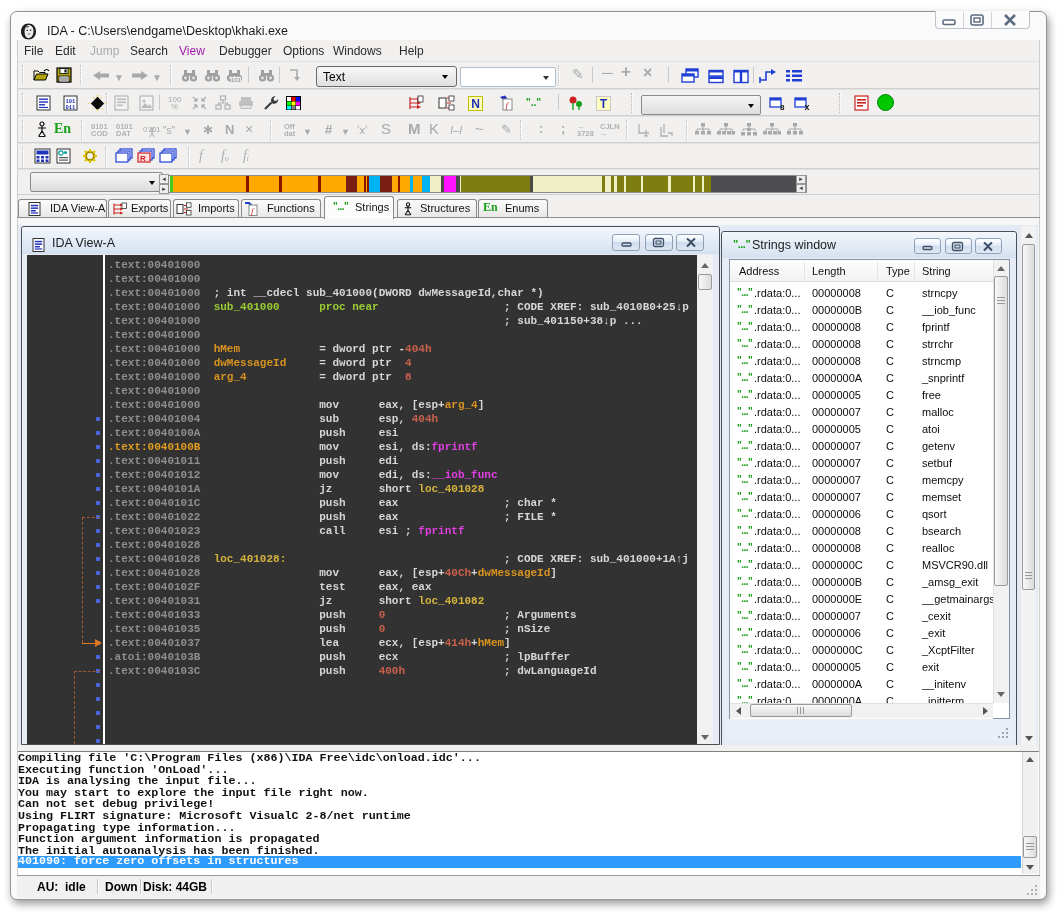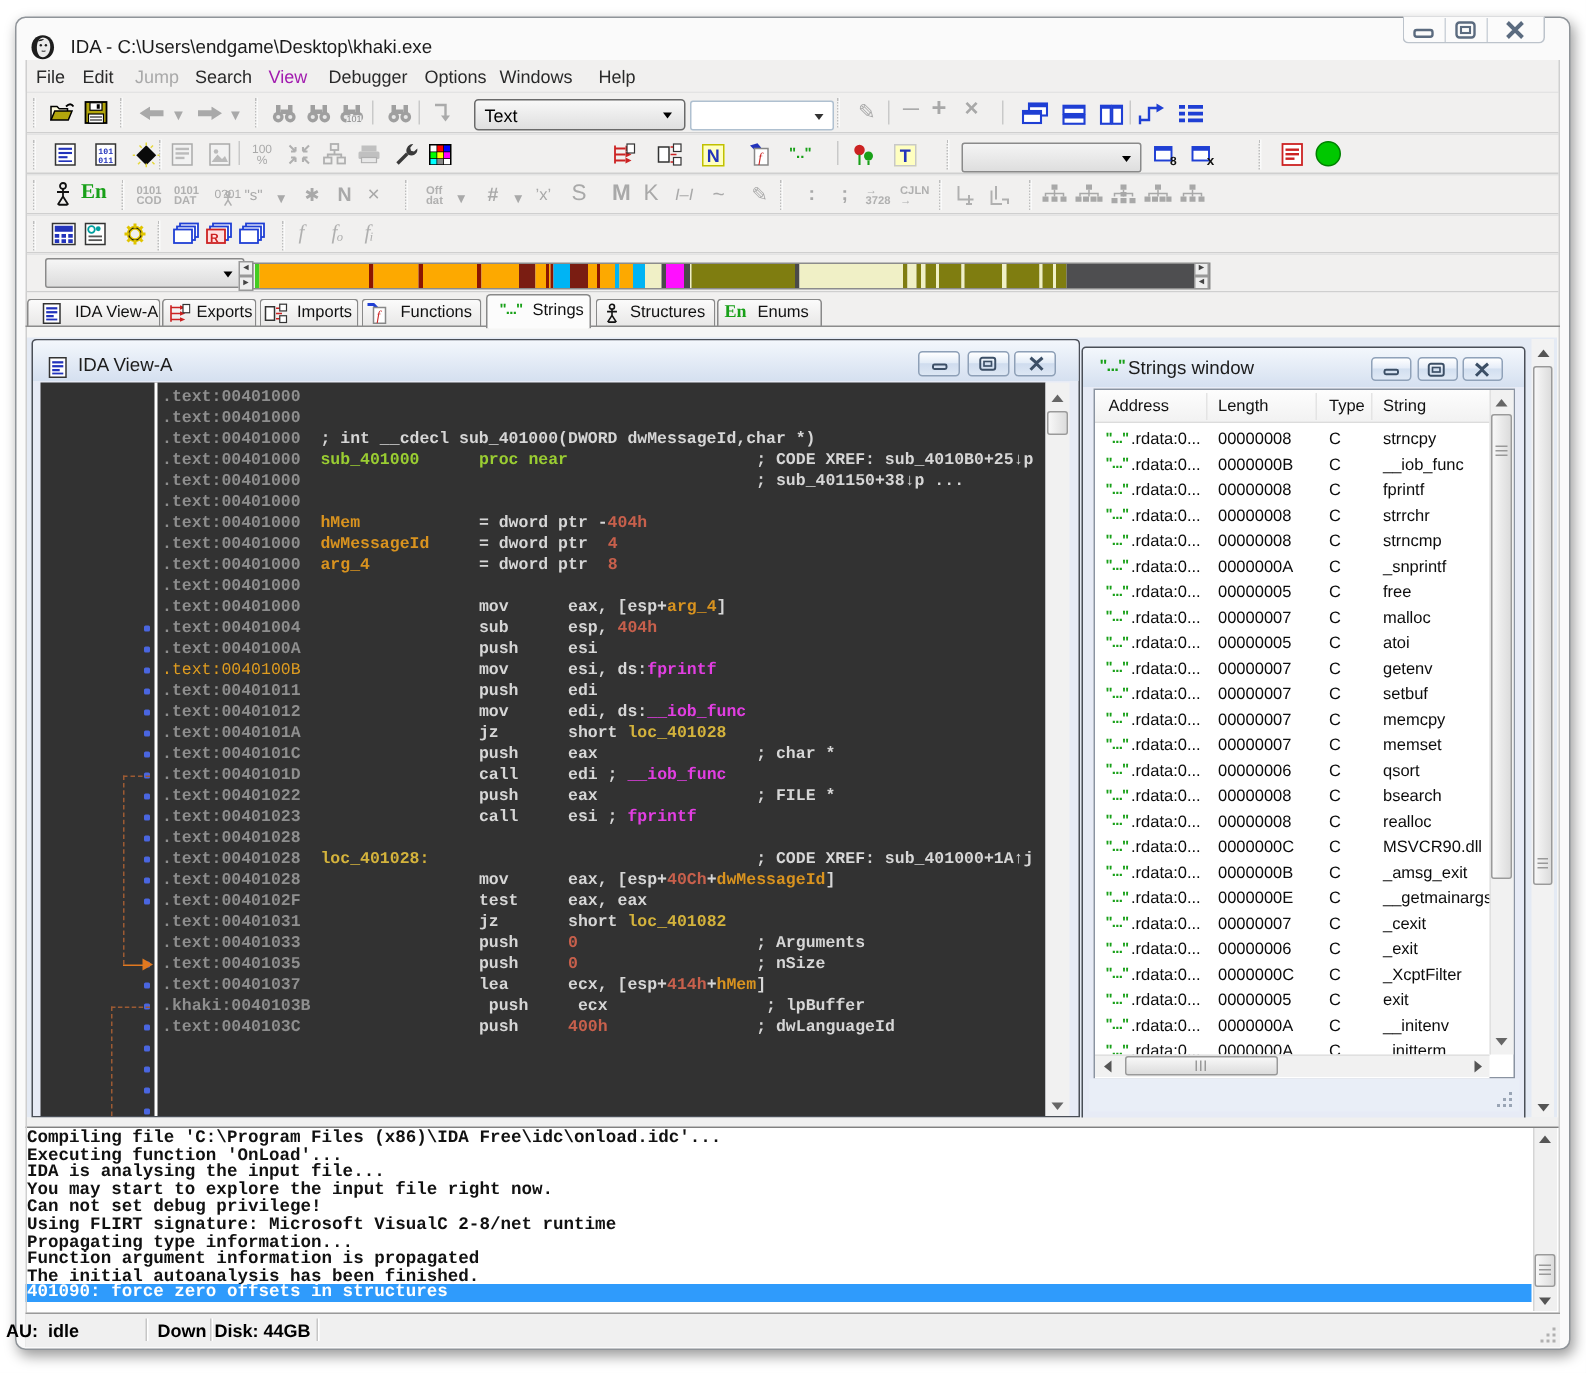--- a/index.html
+++ b/index.html
@@ -15,21 +15,21 @@
 .combo{position:absolute;background:#fff;border:1px solid #9daebe;border-radius:2px}
 .combo .arr{position:absolute;right:5px;top:8px;width:0;height:0;border-left:3.5px solid transparent;border-right:3.5px solid transparent;border-top:4px solid #333}
 .tab{position:absolute;top:199px;height:19px;background:linear-gradient(#fbfbfb,#e8e7e6);border:1px solid #898989;border-bottom:none;border-radius:3px 3px 0 0;font-size:12px;color:#111}
 .tab.active{top:196px;height:23px;background:#fcfcfc;z-index:5}
 .mtitle{font-size:12.5px;color:#1c1c1c}
 .mbtn{position:absolute;width:28px;height:17px;background:linear-gradient(#ffffff,#e3ecf7 45%,#cfdcee 50%,#dde7f4);border:1px solid #8ea0b7;border-radius:3px}
 .mono{font-family:"Liberation Mono",monospace}
 .dl{white-space:pre}
 .d{color:#d6d6d6}
 .a{color:#8e8e8e}
-.hi{color:#df9c20;font-weight:normal}
+.hi{color:#df9c20;font-weight:bold}
 .g{color:#9acd32}
 .o{color:#d9931f}
 .n{color:#c8604c}
 .m{color:#e23ee2}
 .y{color:#d4b33c}
 .srow{position:absolute;left:730px;width:263px;height:17px;font-size:11px;color:#0c0c0c;white-space:nowrap}
 .sbtn{position:absolute;width:27px;height:16px;background:linear-gradient(#ffffff,#e6edf8 45%,#d2dff0 50%,#e0e9f5);border:1px solid #90a2b9;border-radius:3px}
 .scroll{background:#f2f2f2}
 .thumb{background:linear-gradient(90deg,#f8f8f8,#dcdcdc);border:1px solid #9a9a9a;border-radius:2px}
 .sarr{position:absolute;width:0;height:0}
@@ -658,32 +658,31 @@
       <div class="dl"><span class="a">.text:00401000</span>  <span class="o">arg_4</span>           <span class="d">= dword ptr  </span><span class="n">8</span></div>
       <div class="dl"><span class="a">.text:00401000</span></div>
       <div class="dl"><span class="a">.text:00401000</span>                  <span class="d">mov</span>      <span class="d">eax, [esp+</span><span class="o">arg_4</span><span class="d">]</span></div>
       <div class="dl"><span class="a">.text:00401004</span>                  <span class="d">sub</span>      <span class="d">esp, </span><span class="n">404h</span></div>
       <div class="dl"><span class="a">.text:0040100A</span>                  <span class="d">push</span>     <span class="d">esi</span></div>
       <div class="dl"><span class="hi">.text:0040100B</span>                  <span class="d">mov</span>      <span class="d">esi, ds:</span><span class="m">fprintf</span></div>
       <div class="dl"><span class="a">.text:00401011</span>                  <span class="d">push</span>     <span class="d">edi</span></div>
       <div class="dl"><span class="a">.text:00401012</span>                  <span class="d">mov</span>      <span class="d">edi, ds:</span><span class="m">__iob_func</span></div>
       <div class="dl"><span class="a">.text:0040101A</span>                  <span class="d">jz</span>       <span class="d">short </span><span class="y">loc_401028</span></div>
       <div class="dl"><span class="a">.text:0040101C</span>                  <span class="d">push</span>     <span class="d">eax</span>                <span class="d">; char *</span></div>
-      <div class="dl"><span class="a">.text:0040101D</span>                  <span class="d">call</span>     <span class="d">edi ; </span><span class="m">__iob_func</span></div>
       <div class="dl"><span class="a">.text:00401022</span>                  <span class="d">push</span>     <span class="d">eax</span>                <span class="d">; FILE *</span></div>
       <div class="dl"><span class="a">.text:00401023</span>                  <span class="d">call</span>     <span class="d">esi ; </span><span class="m">fprintf</span></div>
       <div class="dl"><span class="a">.text:00401028</span></div>
       <div class="dl"><span class="a">.text:00401028</span>  <span class="y">loc_401028:</span>                                 <span class="d">; CODE XREF: sub_401000+1A↑j</span></div>
       <div class="dl"><span class="a">.text:00401028</span>                  <span class="d">mov</span>      <span class="d">eax, [esp+</span><span class="n">40Ch</span><span class="d">+</span><span class="o">dwMessageId</span><span class="d">]</span></div>
       <div class="dl"><span class="a">.text:0040102F</span>                  <span class="d">test</span>     <span class="d">eax, eax</span></div>
       <div class="dl"><span class="a">.text:00401031</span>                  <span class="d">jz</span>       <span class="d">short </span><span class="y">loc_401082</span></div>
       <div class="dl"><span class="a">.text:00401033</span>                  <span class="d">push</span>     <span class="n">0</span>                  <span class="d">; Arguments</span></div>
       <div class="dl"><span class="a">.text:00401035</span>                  <span class="d">push</span>     <span class="n">0</span>                  <span class="d">; nSize</span></div>
       <div class="dl"><span class="a">.text:00401037</span>                  <span class="d">lea</span>      <span class="d">ecx, [esp+</span><span class="n">414h</span><span class="d">+</span><span class="o">hMem</span><span class="d">]</span></div>
-      <div class="dl"><span class="a">.khaki:0040103B</span>                  <span class="d">push</span>     <span class="d">ecx</span>                <span class="d">; lpBuffer</span></div>
+      <div class="dl"><span class="a">.atoi:0040103B</span>                  <span class="d">push</span>     <span class="d">ecx</span>                <span class="d">; lpBuffer</span></div>
       <div class="dl"><span class="a">.text:0040103C</span>                  <span class="d">push</span>     <span class="n">400h</span>               <span class="d">; dwLanguageId</span></div>
     </div>
 <div class="abs" style="left:96px;top:417px;width:4px;height:4px;background:#4a66e0;border-radius:1px"></div>
 <div class="abs" style="left:96px;top:431px;width:4px;height:4px;background:#4a66e0;border-radius:1px"></div>
 <div class="abs" style="left:96px;top:445px;width:4px;height:4px;background:#4a66e0;border-radius:1px"></div>
 <div class="abs" style="left:96px;top:459px;width:4px;height:4px;background:#4a66e0;border-radius:1px"></div>
 <div class="abs" style="left:96px;top:473px;width:4px;height:4px;background:#4a66e0;border-radius:1px"></div>
 <div class="abs" style="left:96px;top:487px;width:4px;height:4px;background:#4a66e0;border-radius:1px"></div>
 <div class="abs" style="left:96px;top:501px;width:4px;height:4px;background:#4a66e0;border-radius:1px"></div>
 <div class="abs" style="left:96px;top:515px;width:4px;height:4px;background:#4a66e0;border-radius:1px"></div>
@@ -936,21 +935,21 @@
 <div class="abs" style="left:17px;top:856px;width:1004px;height:12px;background:#2f9bfc"></div>
 <div class="abs outtxt" style="left:18px;top:856px;color:#fff">401090: force zero offsets in structures</div>
 <div class="abs scroll" style="left:1022px;top:752px;width:16px;height:122px;background:#f0f0f0;border-left:1px solid #d5d5d5"></div>
 <div class="sarr" style="left:1026px;top:757px;border-left:4px solid transparent;border-right:4px solid transparent;border-bottom:5px solid #555"></div>
 <div class="abs thumb" style="left:1023px;top:836px;width:14px;height:22px"></div>
 <div class="abs" style="left:1026px;top:843px;width:8px;height:1px;background:#999;box-shadow:0 3px 0 #999,0 6px 0 #999"></div>
 <div class="sarr" style="left:1026px;top:865px;border-left:4px solid transparent;border-right:4px solid transparent;border-top:5px solid #555"></div>
 <div class="abs" style="left:17px;top:40px;width:1px;height:858px;background:#cfcfcf"></div>
 <div class="abs" style="left:1039px;top:40px;width:1px;height:858px;background:#cfcfcf"></div>
 <div class="abs" style="left:17px;top:875px;width:1023px;height:23px;background:#f0f0f0;border-top:1px solid #9a9a9a"></div>
-<div class="abs stat" style="left:4px;top:880px">AU:&nbsp; idle</div>
+<div class="abs stat" style="left:37px;top:880px">AU:&nbsp; idle</div>
 <div class="abs stat" style="left:105px;top:880px">Down</div>
 <div class="abs stat" style="left:143px;top:880px">Disk: 44GB</div>
 <div class="abs" style="left:97px;top:879px;width:1px;height:15px;background:#c6c6c6;box-shadow:1px 0 0 #fff"></div>
 <div class="abs" style="left:140px;top:879px;width:1px;height:15px;background:#c6c6c6;box-shadow:1px 0 0 #fff"></div>
 <div class="abs" style="left:211px;top:879px;width:1px;height:15px;background:#c6c6c6;box-shadow:1px 0 0 #fff"></div>
 <svg class="abs" style="left:1026px;top:884px" width="12" height="12" viewBox="0 0 12 12">
       <g fill="#b0b0b0">
         <rect x="9" y="9" width="2" height="2"></rect>
         <rect x="9" y="5" width="2" height="2"></rect>
         <rect x="9" y="1" width="2" height="2"></rect>

